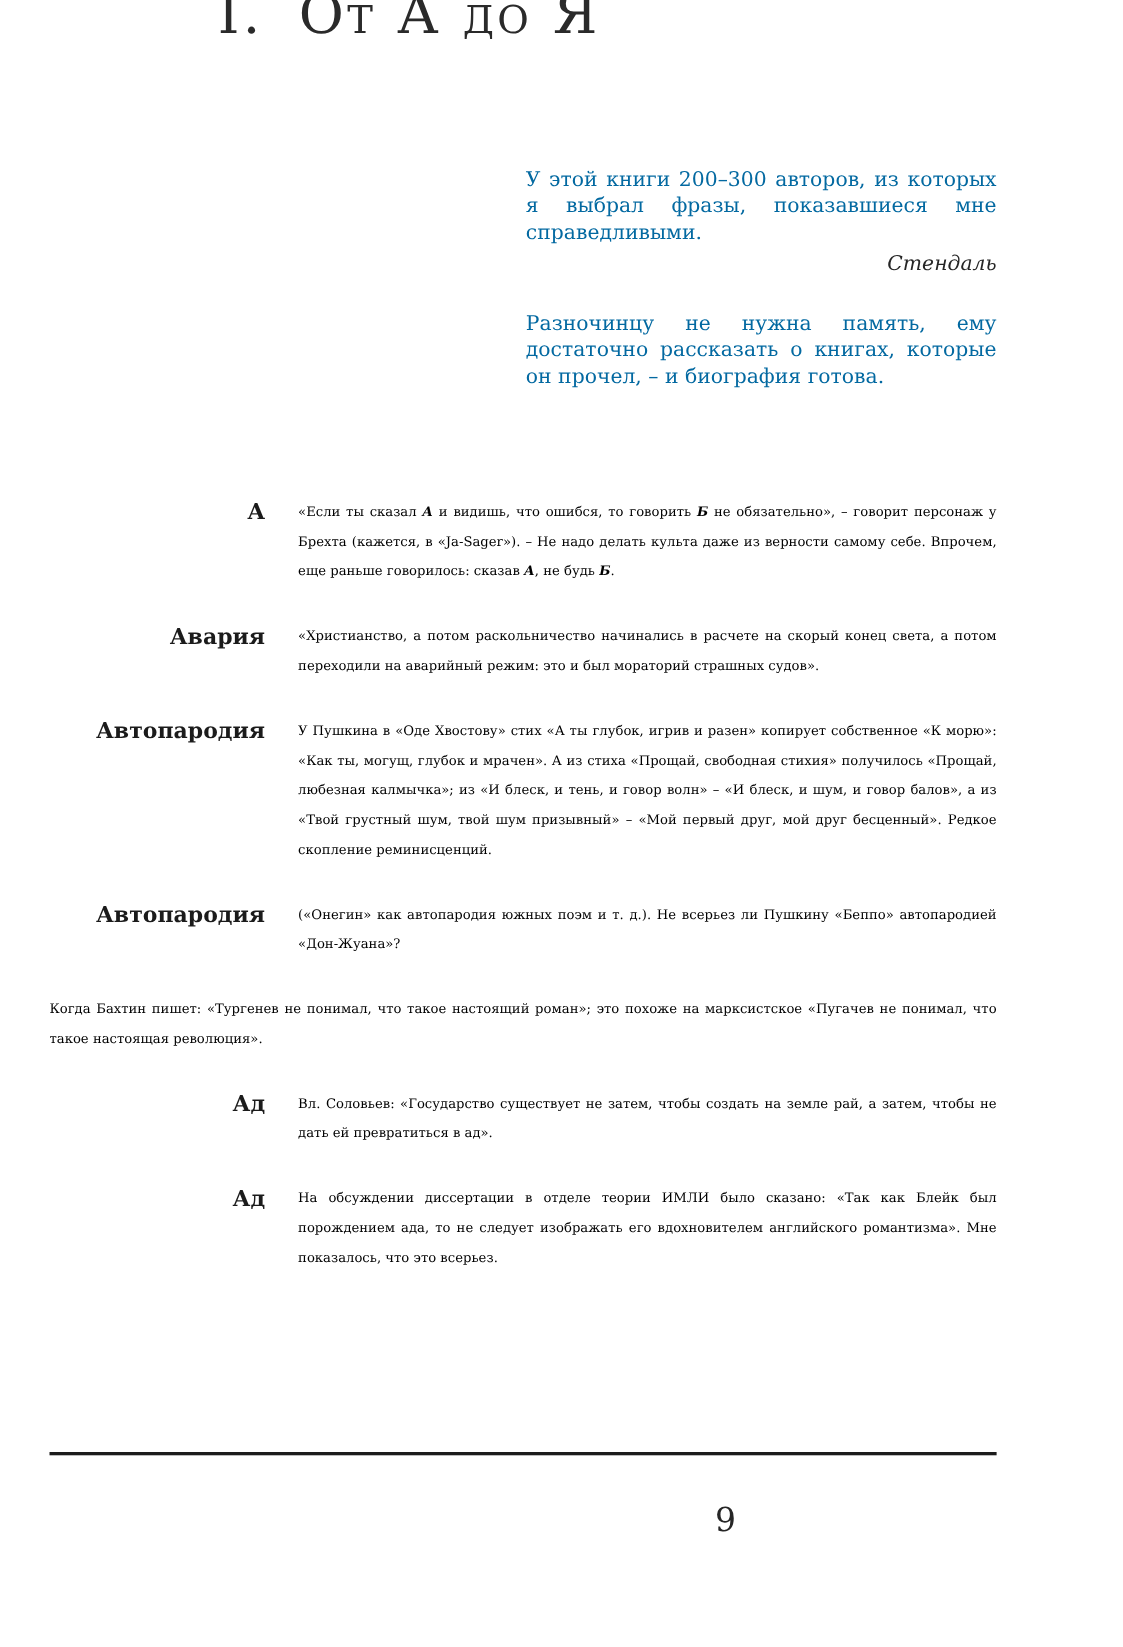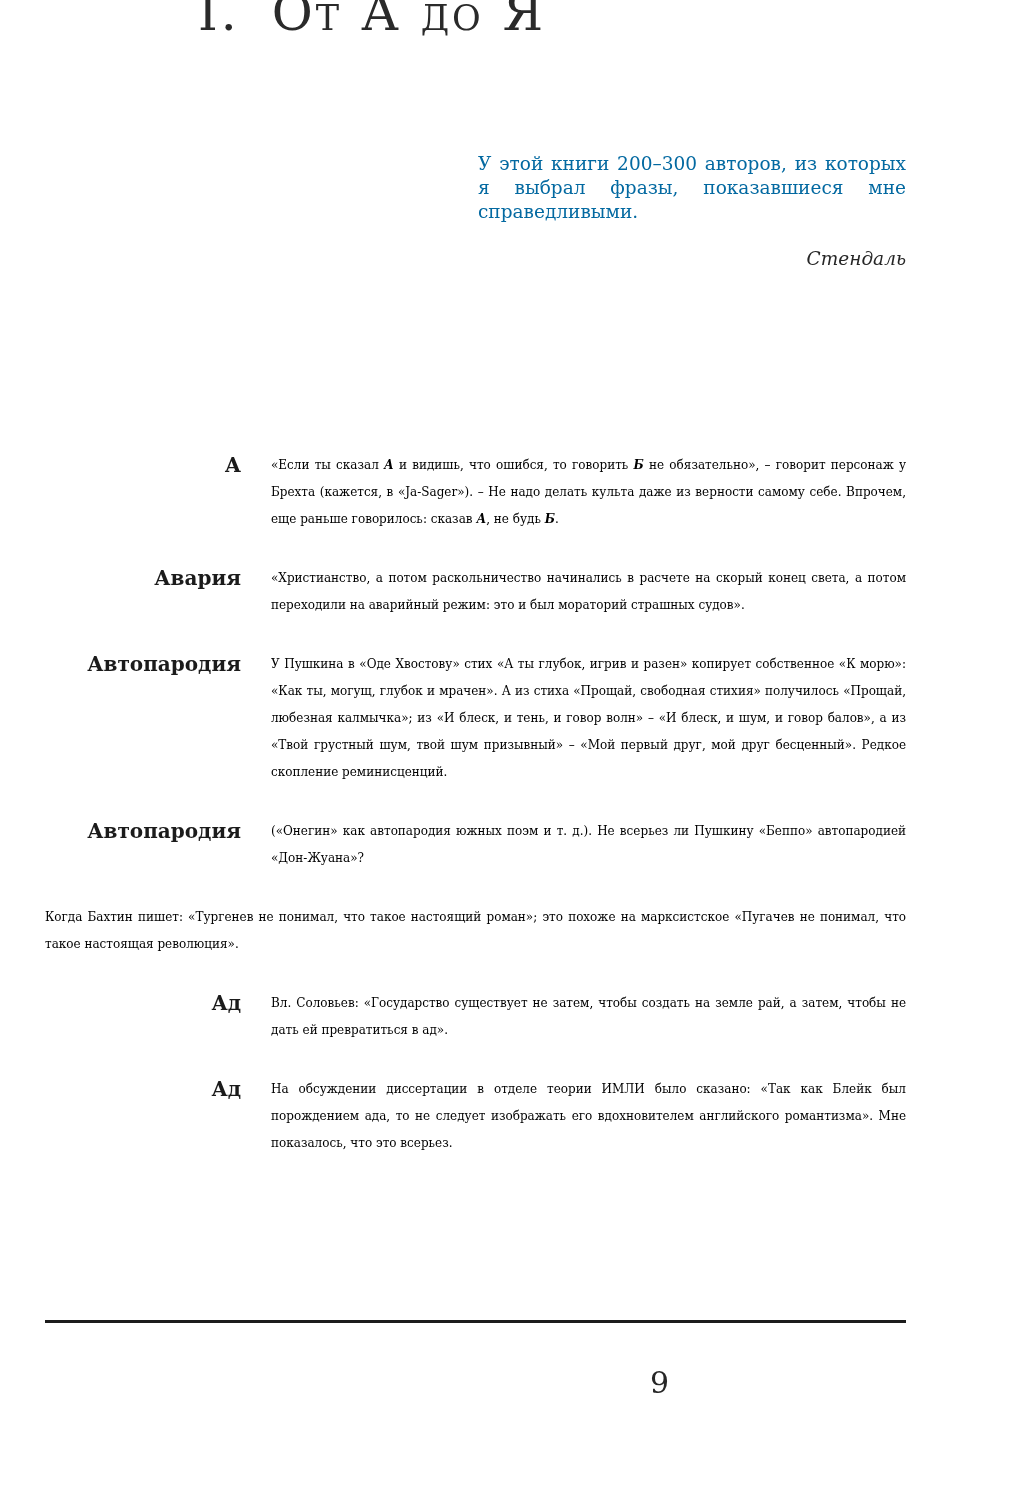--- a/index.html
+++ b/index.html
@@ -45,21 +45,21 @@
     width: 428px;
   }
   .epigraph { margin-bottom: 32px; }
   .epigraph-text {
     font-size: 18.5px;
     line-height: 24px;
     text-align: justify;
     color: #0369a1;
   }
   .epigraph-attribution {
-    margin-top: 24px;
+    margin-top: 5px;
     font-style: italic;
     text-align: right;
     font-size: 18.5px;
     line-height: 22px;
     color: #262626;
   }
 
   
   .entries {
     position: absolute;
@@ -114,20 +114,21 @@
 <div class="page">
 
   <h1 class="chapter-title"><span class="chapter-number">I.</span><span class="chapter-name">От А до Я</span></h1>
 
   <section class="epigraphs">
       <div class="epigraph">
         <div class="epigraph-text">У этой книги 200–300 авторов, из которых я выбрал фразы, показавшиеся мне справедливыми.</div>
         <div class="epigraph-attribution">Стендаль</div>
       </div>
       <div class="epigraph">
+        <div class="epigraph-text">Разночинцу не нужна память, ему достаточно рассказать о книгах, которые он прочел, – и биография готова.</div>
       </div>
     </section>
 
   <section class="entries">
       <div class="entry">
         <div class="headword">А</div>
         <div class="entry-text"><span>«Если ты сказал </span><span class="bi">А</span><span> и видишь, что ошибся, то говорить </span><span class="bi">Б</span><span> не обязательно», – говорит персонаж у Брехта (кажется, в «Ja-Sager»). – Не надо делать культа даже из верности самому себе. Впрочем, еще раньше говорилось: сказав </span><span class="bi">А</span><span>, не будь </span><span class="bi">Б</span><span>.</span></div>
       </div>
       <div class="entry">
         <div class="headword">Авария</div>

